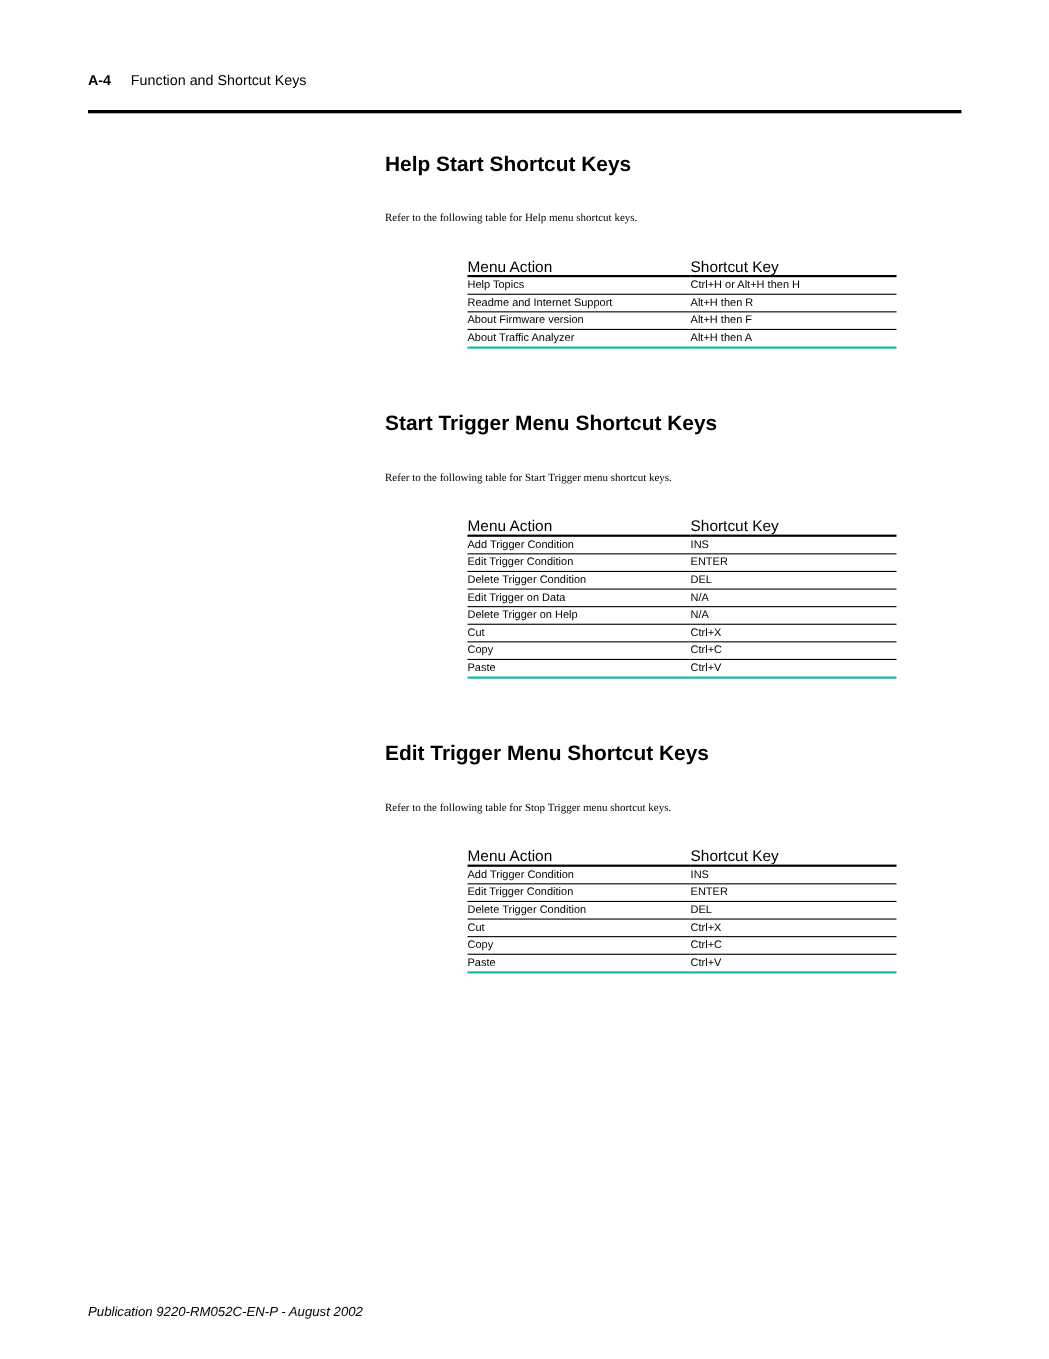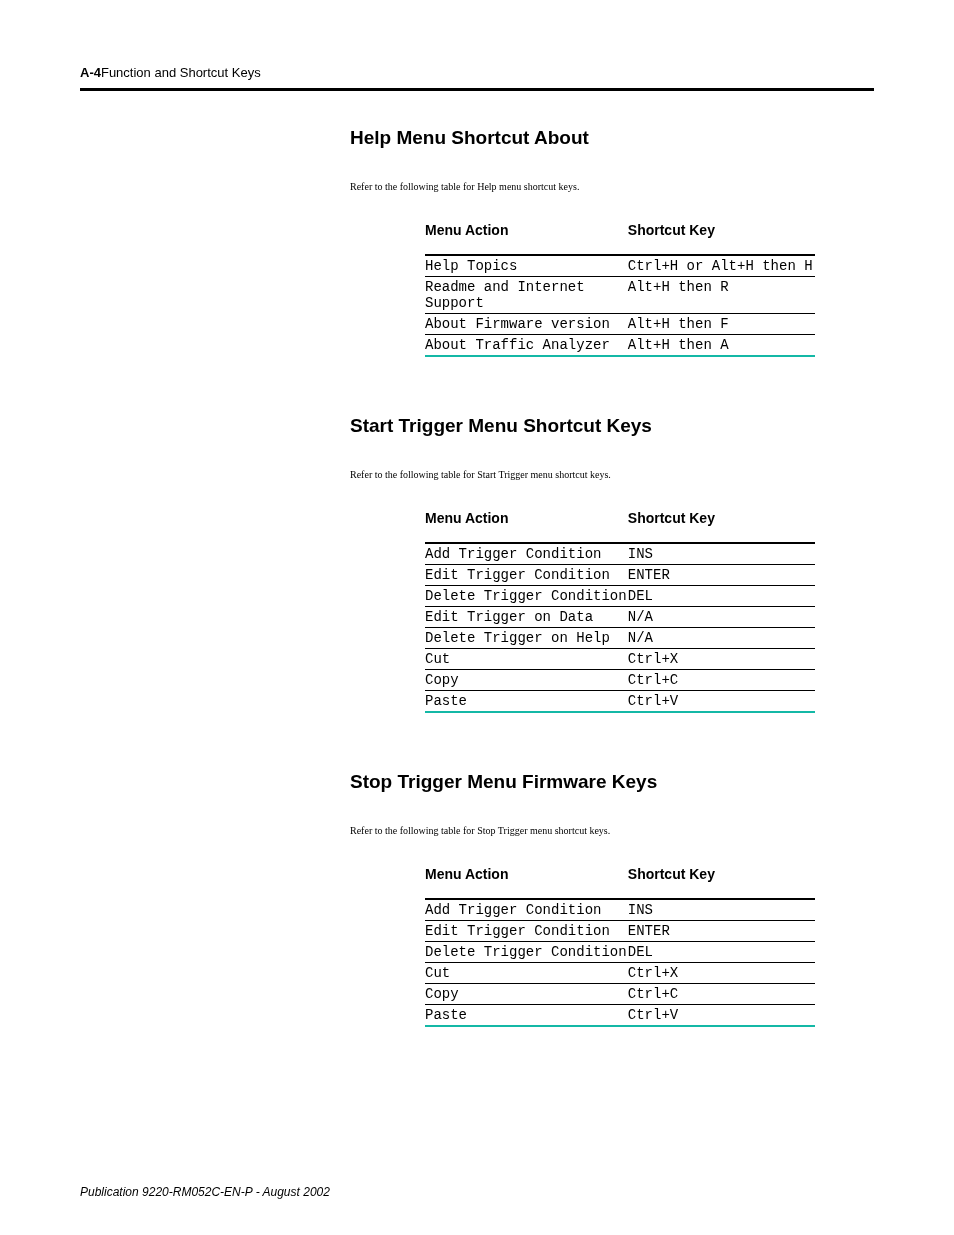--- a/index.html
+++ b/index.html
@@ -14,23 +14,24 @@
   }
   .page {
     padding: 65px 80px 0 80px;
     box-sizing: border-box;
     height: 100%;
     position: relative;
   }
   .header-row {
     display: flex;
     align-items: flex-start;
+    gap: 18px;
     font-family: Arial, Helvetica, sans-serif;
     font-size: 13px;
-    margin-bottom: 8px;
+    margin-bottom: 20px;
   }
   .page-num {
     font-weight: bold;
   }
   .header-title {
     font-weight: normal;
   }
   .header-rule {
     border: none;
     border-top: 3px solid #000;
@@ -53,34 +54,34 @@
   .tbl {
     border-collapse: collapse;
     width: 390px;
     margin-left: 75px;
     margin-bottom: 58px;
     font-family: Arial, Helvetica, sans-serif;
     font-size: 13.5px;
   }
   .tbl th {
     text-align: left;
-    font-weight: bold;
+    font-weight: normal;
     font-family: Arial, Helvetica, sans-serif;
     font-size: 14px;
-    padding: 2px 0 16px 0;
+    padding: 2px 0 0 0;
     border-bottom: 2px solid #000;
   }
   .tbl th:first-child {
     width: 52%;
   }
   .tbl td {
     padding: 2px 0 2px 0;
     border-bottom: 1px solid #000;
-    font-family: Liberation Mono, monospace;
-    font-size: 14px;
+    font-family: Liberation Sans, sans-serif;
+    font-size: 10px;
     vertical-align: top;
   }
   .tbl tr:last-child td {
     border-bottom: 2px solid #14b8a6;
   }
   .footer {
     position: absolute;
     bottom: 36px;
     left: 80px;
     font-family: Arial, Helvetica, sans-serif;
@@ -98,21 +99,21 @@
 
   <div class="header-row">
     <span class="page-num">A-4</span>
     <span class="header-title">Function and Shortcut Keys</span>
   </div>
   <hr class="header-rule">
 
   <div class="content">
 
     <div class="section-block">
-      <h2 class="section-title">Help Menu Shortcut About</h2>
+      <h2 class="section-title">Help Start Shortcut Keys</h2>
       <p class="intro">Refer to the following table for Help menu shortcut keys.</p>
       <table class="tbl">
         <thead>
           <tr>
             <th>Menu Action</th>
             <th>Shortcut Key</th>
           </tr>
         </thead>
         <tbody>
           <tr>
@@ -176,21 +177,21 @@
             </tr>
           <tr>
               <td>Paste</td>
               <td>Ctrl+V</td>
             </tr>
         </tbody>
       </table>
     </div>
 
     <div class="section-block">
-      <h2 class="section-title">Stop Trigger Menu Firmware Keys</h2>
+      <h2 class="section-title">Edit Trigger Menu Shortcut Keys</h2>
       <p class="intro">Refer to the following table for Stop Trigger menu shortcut keys.</p>
       <table class="tbl">
         <thead>
           <tr>
             <th>Menu Action</th>
             <th>Shortcut Key</th>
           </tr>
         </thead>
         <tbody>
           <tr>

